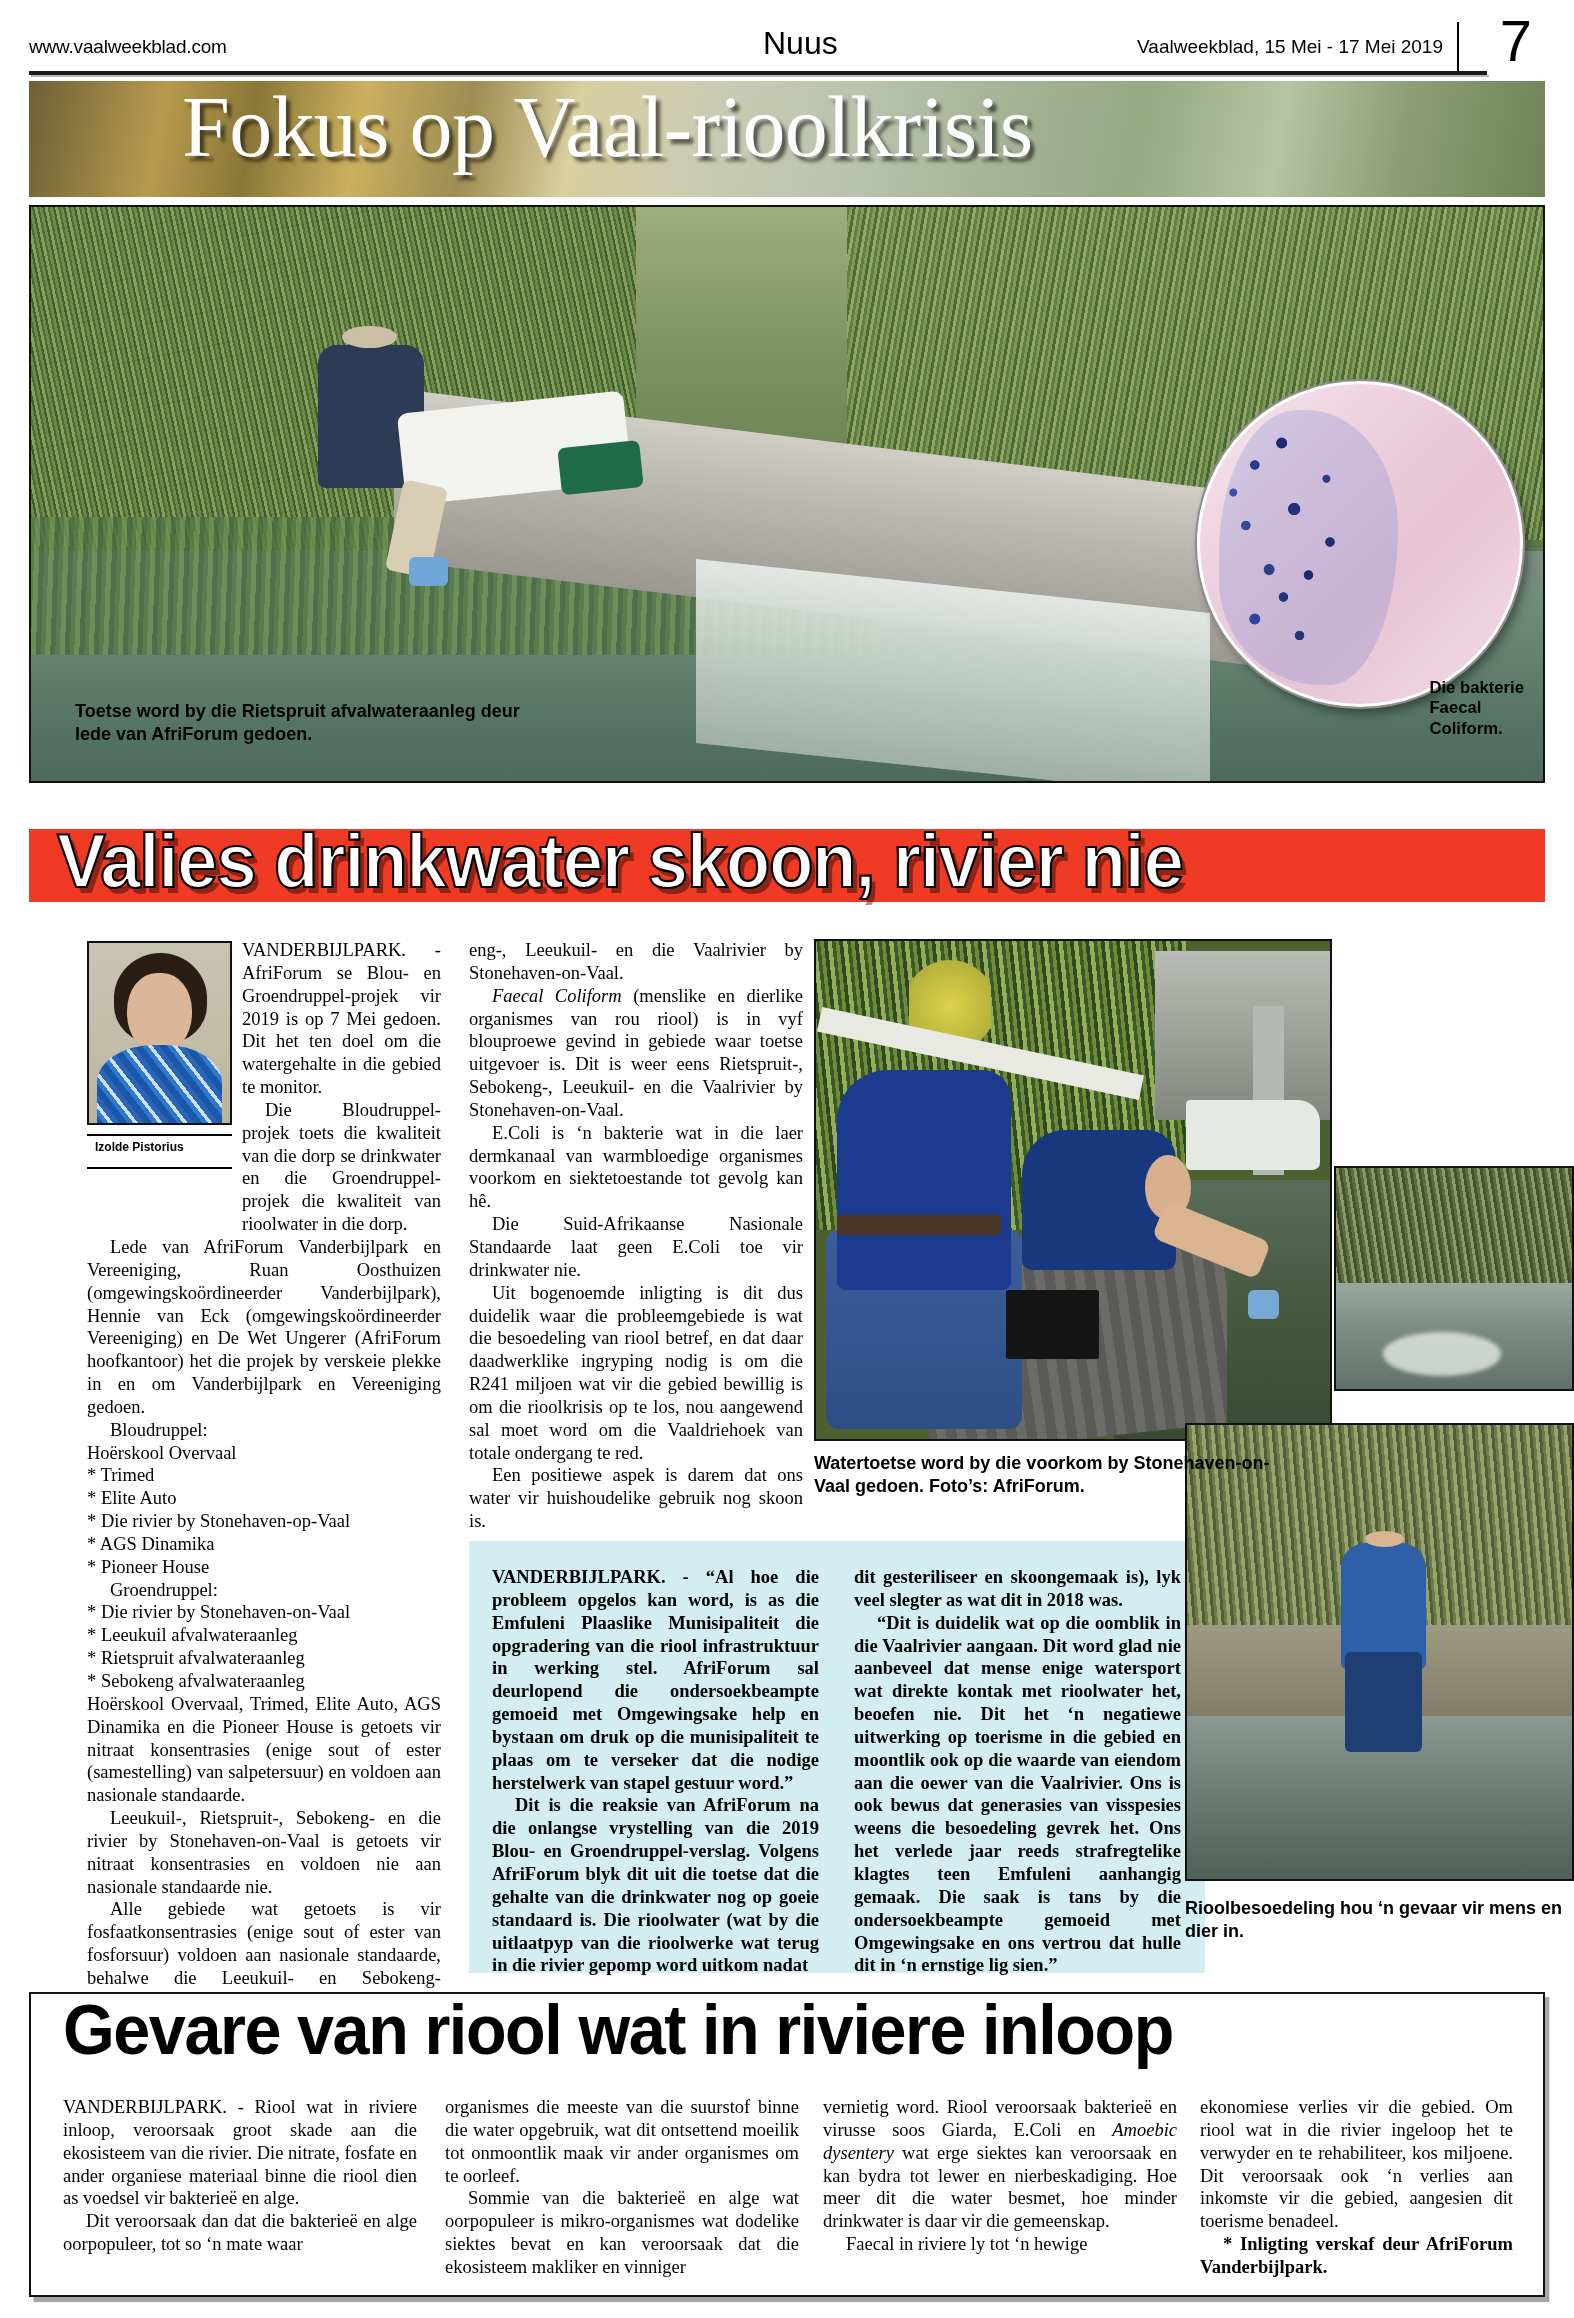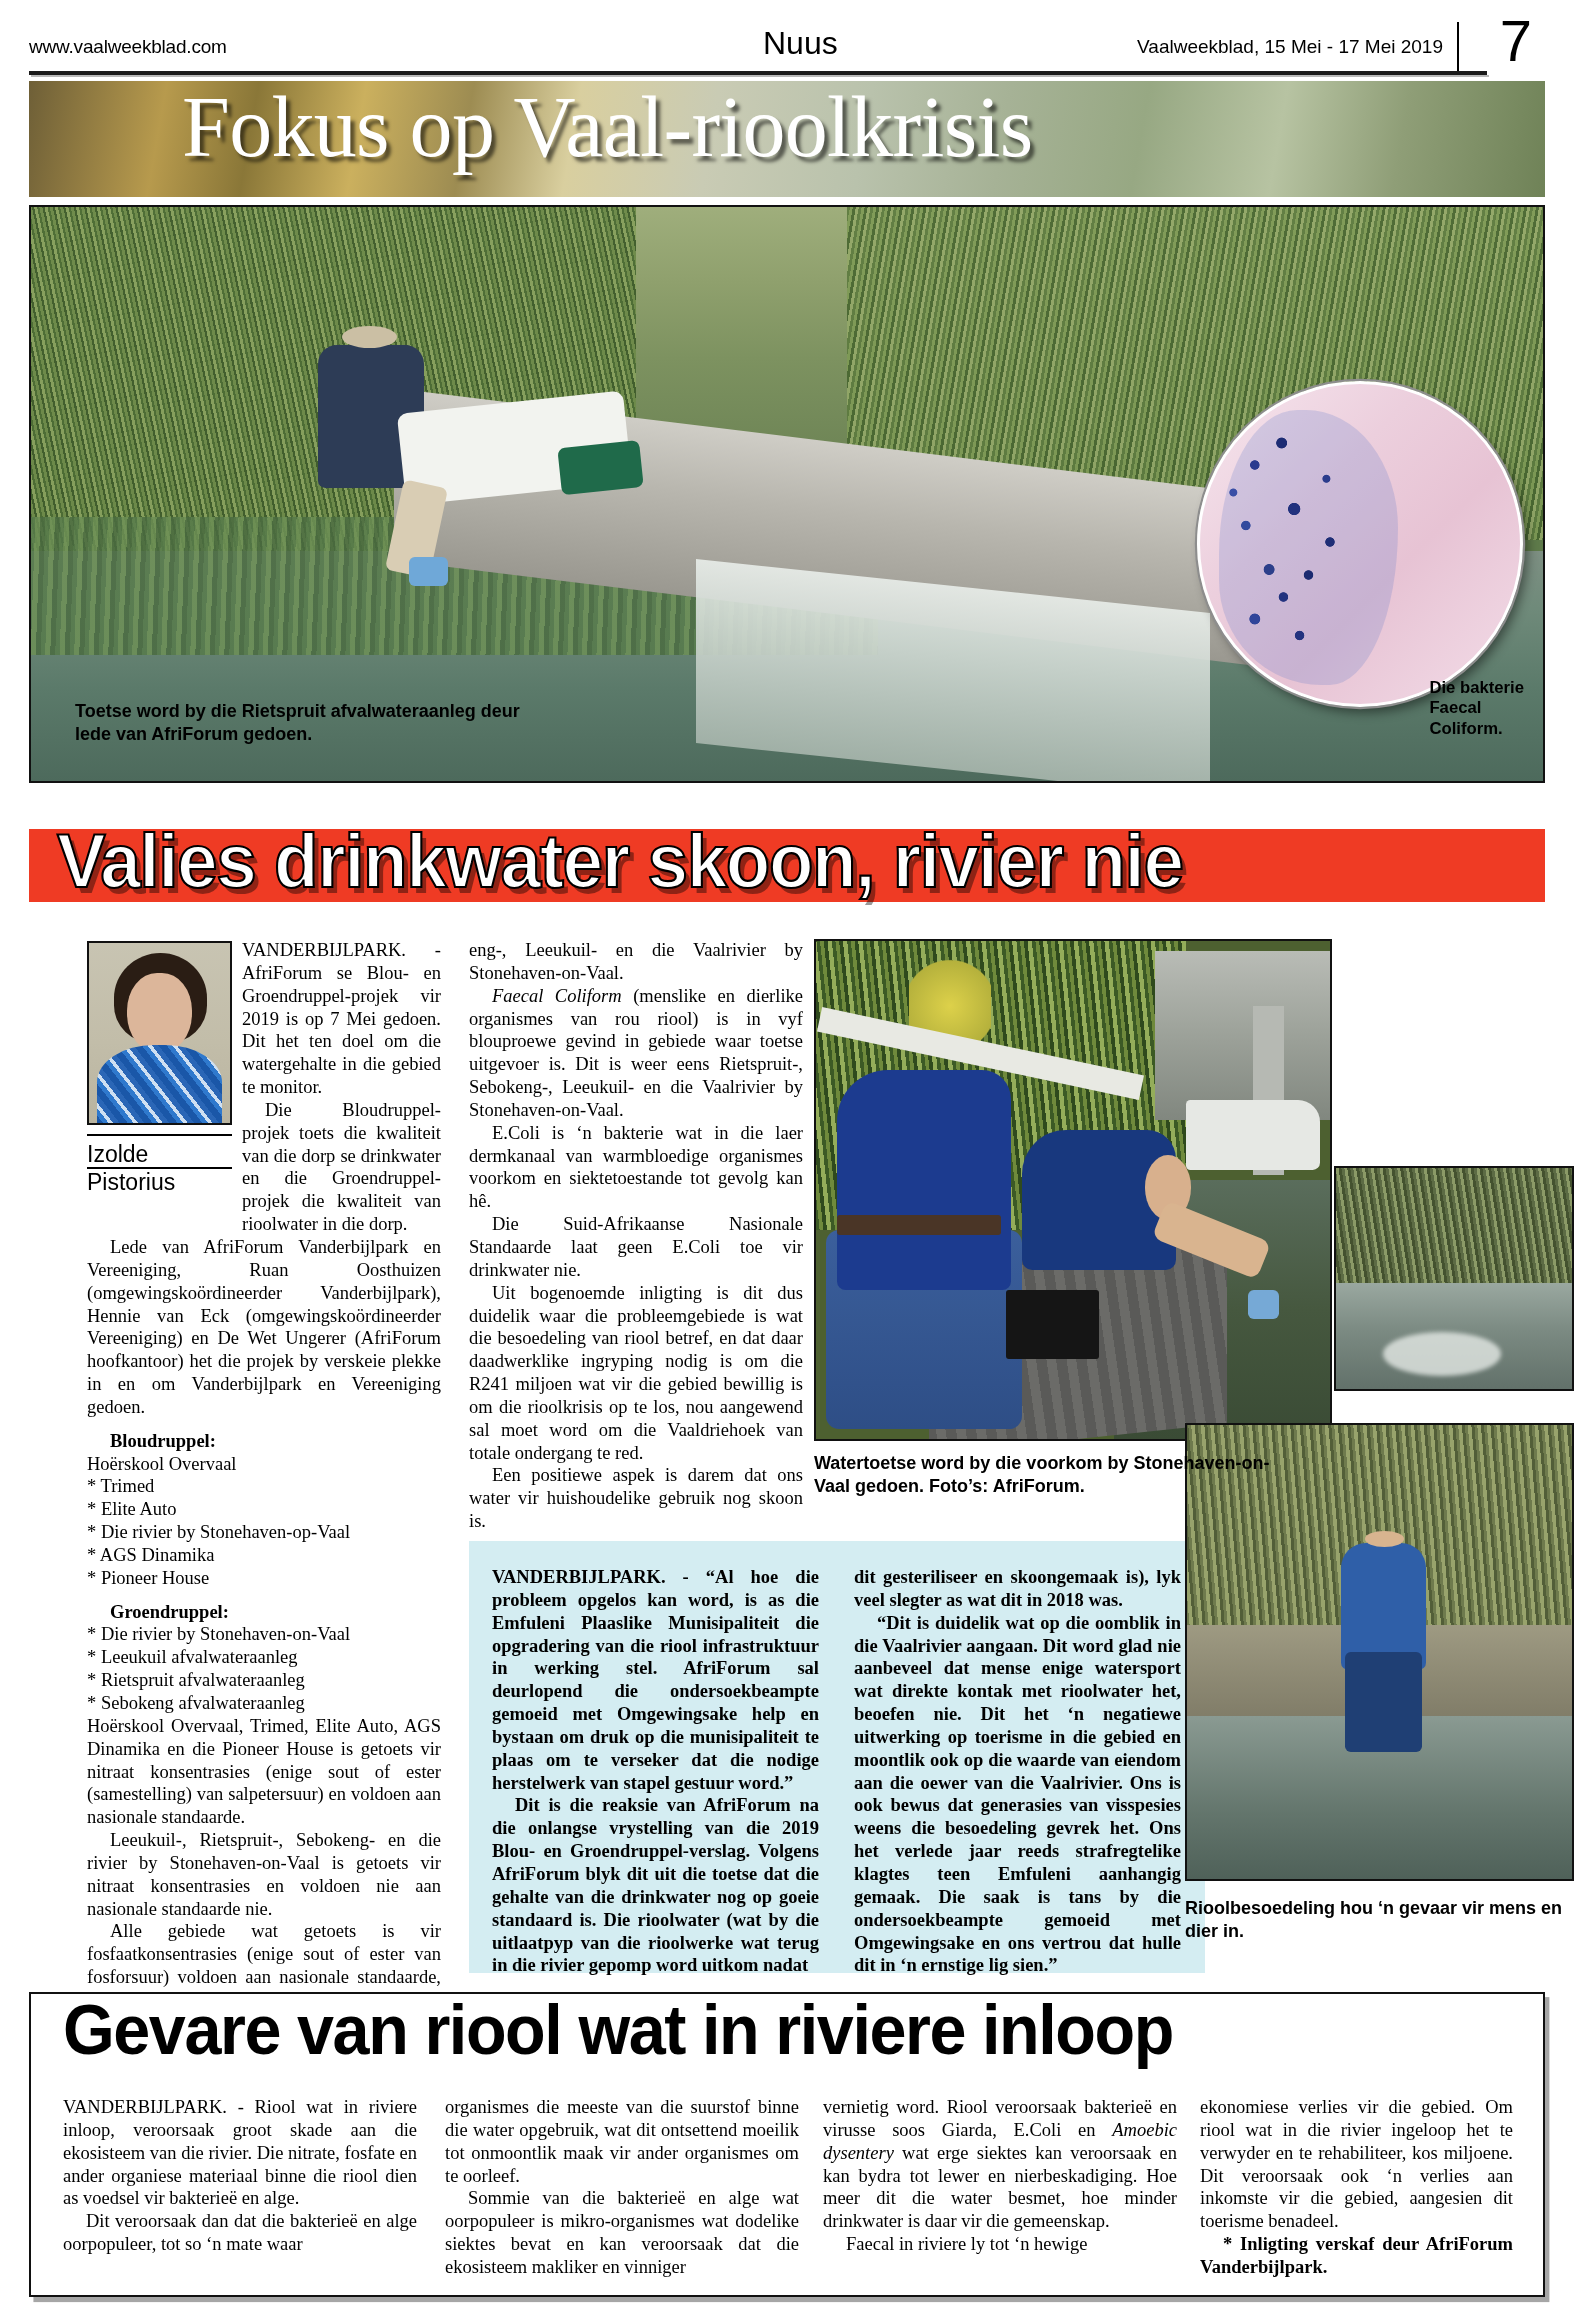--- a/index.html
+++ b/index.html
@@ -197,44 +197,44 @@
   .body-area{position:absolute;left:29px;top:939px;width:1516px;height:1032px;}
 
   .col{
     position:absolute;top:0;
     font-size:18.5px;line-height:1.235;
     text-align:justify;
   }
   .col p{margin:0;text-indent:23px;}
   .col p.noind{text-indent:0;}
   .col p.bullet{text-indent:0;text-align:left;}
-  .col .shead{font-weight:bold;text-indent:23px;display:block;margin-top:11px;}
+  .col .shead{font-weight:normal;text-indent:23px;display:block;}
 
   #col1{left:58px;width:354px;}
   #col2{left:440px;width:334px;}
 
   
   .mug{
     position:absolute;left:0;top:1.5px;width:145px;height:184px;
     border:2.9px solid #111;box-sizing:border-box;
     background:linear-gradient(180deg,#c8c4b2 0%,#c2bda9 55%,#b9b4a0 100%);
     overflow:hidden;
   }
   .mug-hair{position:absolute;left:18%;top:6%;width:66%;height:50%;
     background:#2a1d14;border-radius:50% 50% 42% 42%;}
   .mug-face{position:absolute;left:27%;top:17%;width:46%;height:45%;
     background:#dcb69a;border-radius:48% 48% 52% 52%;}
   .mug-body{position:absolute;left:6%;top:57%;width:88%;height:45%;
     background:repeating-linear-gradient(52deg,#1a57a8 0 6.5px,#2f79cd 6.5px 11px,#cfe0f2 11px 14.5px,#2a66b6 14.5px 19.6px);
     border-radius:46% 46% 0 0;}
   .byline-rule-top{position:absolute;left:0;top:195px;width:145px;height:2.2px;background:#000;}
   .byline{
-    position:absolute;left:0;top:201px;width:153px;
-    font-family:"Liberation Sans",sans-serif;
-    font-weight:normal;font-size:23px;
+    position:absolute;left:8px;top:201px;width:153px;
+    font-family:"Liberation Sans",sans-serif;
+    font-weight:bold;font-size:12px;
   }
   .byline-rule-bot{position:absolute;left:0;top:228px;width:145px;height:2.2px;background:#000;}
 
   .col1-wrapblock{
     margin-left:155px;width:199px;
   }
   .col1-full{margin-left:0;width:354px;}
 
   
   .tintbox{

